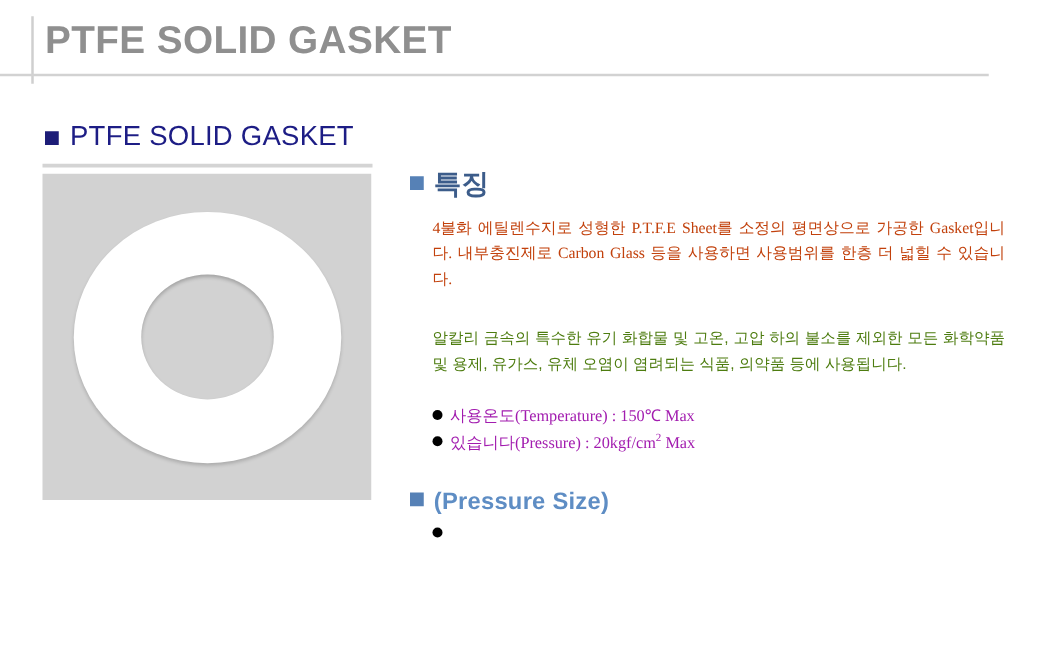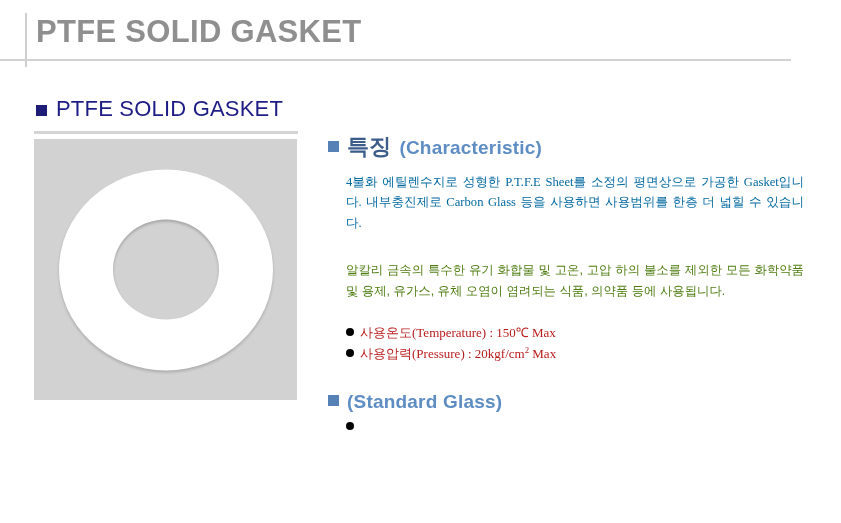--- a/index.html
+++ b/index.html
@@ -152,21 +152,21 @@
     font-weight: bold;
     color: #5e8dc4;
     font-family: "Liberation Sans", sans-serif;
     letter-spacing: 0.2px;
   }
   .body-serif {
     margin: 0 0 0 18px;
     font-family: "Liberation Serif", serif;
     font-size: 12.6px;
     line-height: 1.62;
-    color: #0369a1;
+    color: #c2410c;
     text-align: justify;
     width: 458px;
   }
   .body-sans {
     margin: 0 0 0 18px;
     font-family: "Liberation Sans", sans-serif;
     font-size: 12.4px;
     line-height: 1.66;
     color: #4d7c0f;
     text-align: justify;
@@ -174,21 +174,21 @@
   }
   .spec-list {
     list-style: none;
     margin: 0 0 0 18px;
     padding: 0;
   }
   .spec-list li {
     font-family: "Liberation Serif", serif;
     font-size: 13px;
     line-height: 1.55;
-    color: #b91c1c;
+    color: #a21caf;
     display: flex;
     align-items: baseline;
     gap: 6px;
     white-space: nowrap;
   }
   .dot-bullet {
     flex: none;
     width: 8px;
     height: 8px;
     border-radius: 50%;
@@ -221,48 +221,47 @@
     <div id="gasket-hole"></div>
   </div>
 </div>
 
 <div id="content-column">
 
   <div class="section">
     <div class="section-heading">
       <span class="section-bullet"></span>
       <span class="section-title-ko">특징</span>
-      <span class="section-title-en">(Characteristic)</span>
     </div>
     <p class="body-serif">4불화 에틸렌수지로 성형한 P.T.F.E Sheet를 소정의 평면상으로 가공한 Gasket입니다. 내부충진제로 Carbon Glass 등을 사용하면 사용범위를 한층 더 넓힐 수 있습니다.</p>
   </div>
 
   <div class="gap-lg"></div>
 
   <div class="section">
     <p class="body-sans">알칼리 금속의 특수한 유기 화합물 및 고온, 고압 하의 불소를 제외한 모든 화학약품 및 용제, 유가스, 유체 오염이 염려되는 식품, 의약품 등에 사용됩니다.</p>
     <div class="gap-md"></div>
     <ul class="spec-list">
       <li>
         <span class="dot-bullet"></span>
         <span>사용온도(Temperature) : 150℃ Max</span>
       </li>
       <li>
         <span class="dot-bullet"></span>
-        <span><span>사용압력(Pressure) : 20kgf/cm</span><sup>2</sup><span>  Max</span></span>
+        <span><span>있습니다(Pressure) : 20kgf/cm</span><sup>2</sup><span>  Max</span></span>
       </li>
     </ul>
   </div>
 
   <div class="gap-lg"></div>
 
   <div class="section">
     <div class="section-heading">
       <span class="section-bullet"></span>
-      <span class="section-title-en">(Standard Glass)</span>
+      <span class="section-title-en">(Pressure Size)</span>
     </div>
     <ul class="spec-list">
       <li>
         <span class="dot-bullet"></span>
       </li>
     </ul>
   </div>
 
 </div>
 

